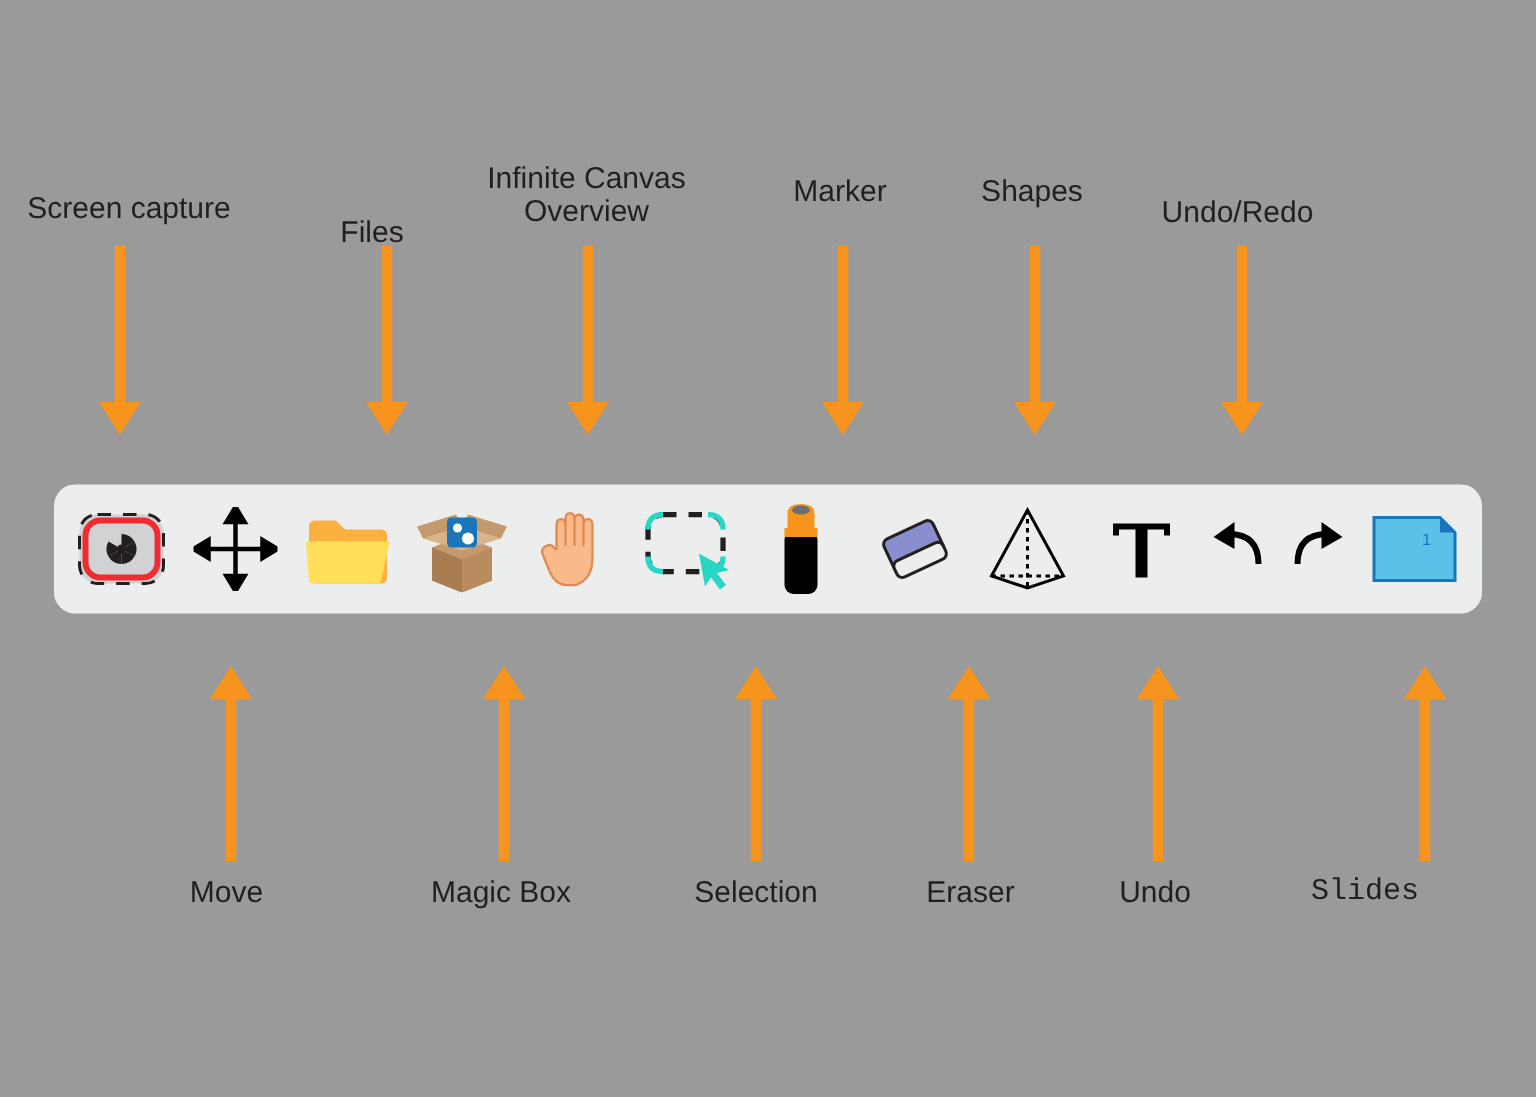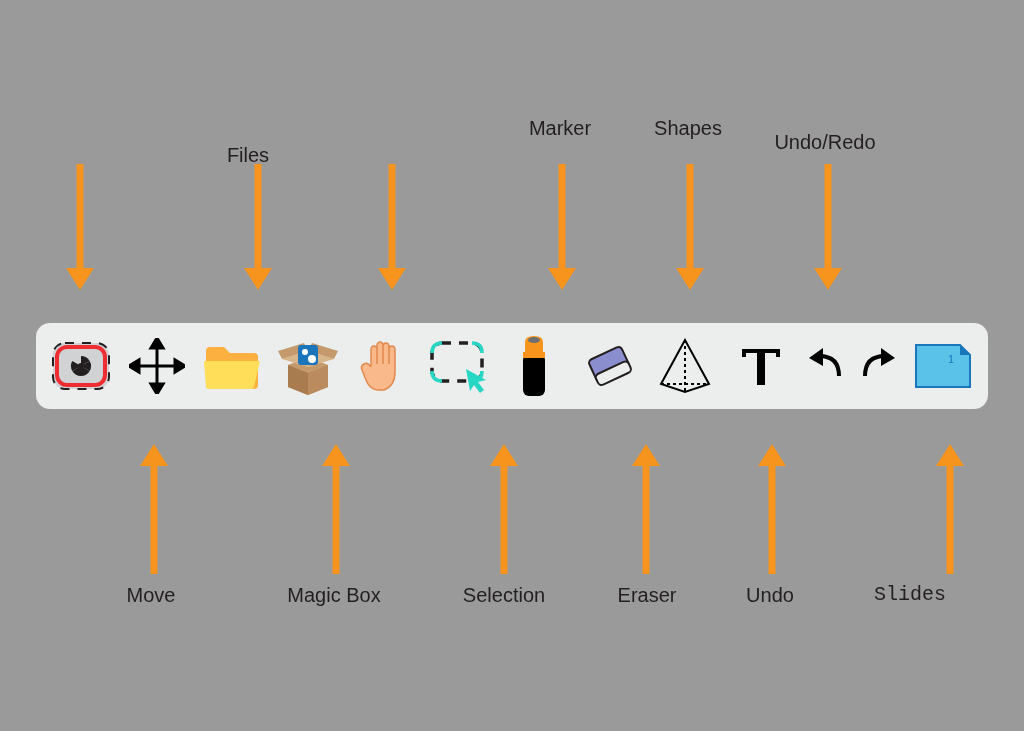--- a/index.html
+++ b/index.html
@@ -45,21 +45,24 @@
     text-align: center;
     white-space: pre;
     color: #231f20;
   }
 </style>
 </head>
 <body>
 
 <div class="stage">
 
+  <div class="label" style="left:16px; top:128px; width:140px;">Screen capture</div>
   <div class="label" style="left:218px; top:128px; width:60px;margin-top:16px;">Files</div>
+  <div class="label" style="left:316px; top:108px; width:150px;">Infinite Canvas
+Overview</div>
   <div class="label" style="left:520px; top:117px; width:80px;">Marker</div>
   <div class="label" style="left:648px; top:117px; width:80px;">Shapes</div>
   <div class="label" style="left:770px; top:131px; width:110px;">Undo/Redo</div>
 
   <div class="label" style="left:116px; top:584px; width:70px;">Move</div>
   <div class="label" style="left:284px; top:584px; width:100px;">Magic Box</div>
   <div class="label" style="left:454px; top:584px; width:100px;">Selection</div>
   <div class="label" style="left:612px; top:584px; width:70px;">Eraser</div>
   <div class="label" style="left:740px; top:584px; width:60px;">Undo</div>
   <div class="label" style="left:874px; top:584px; width:70px;font-family:Liberation Mono, monospace;">Slides</div>

